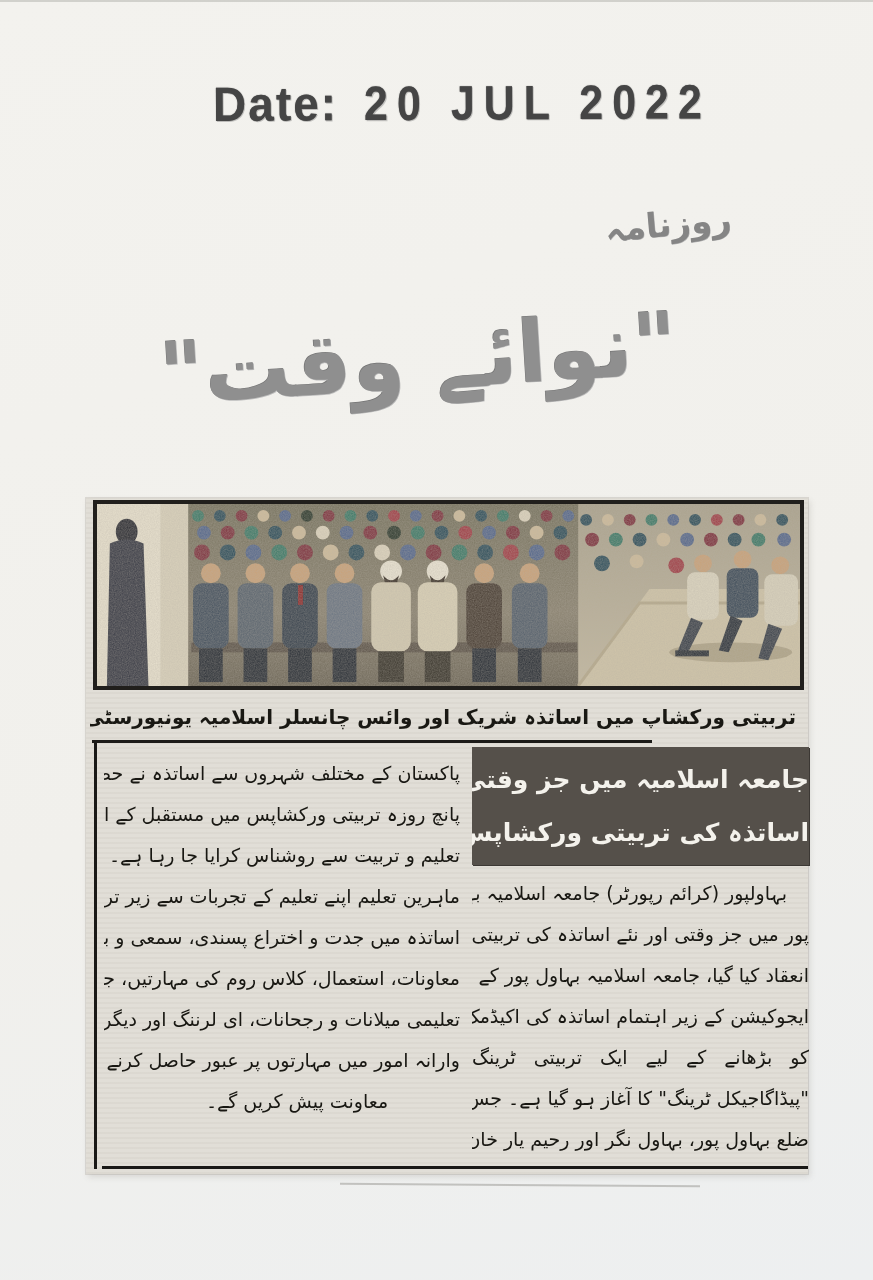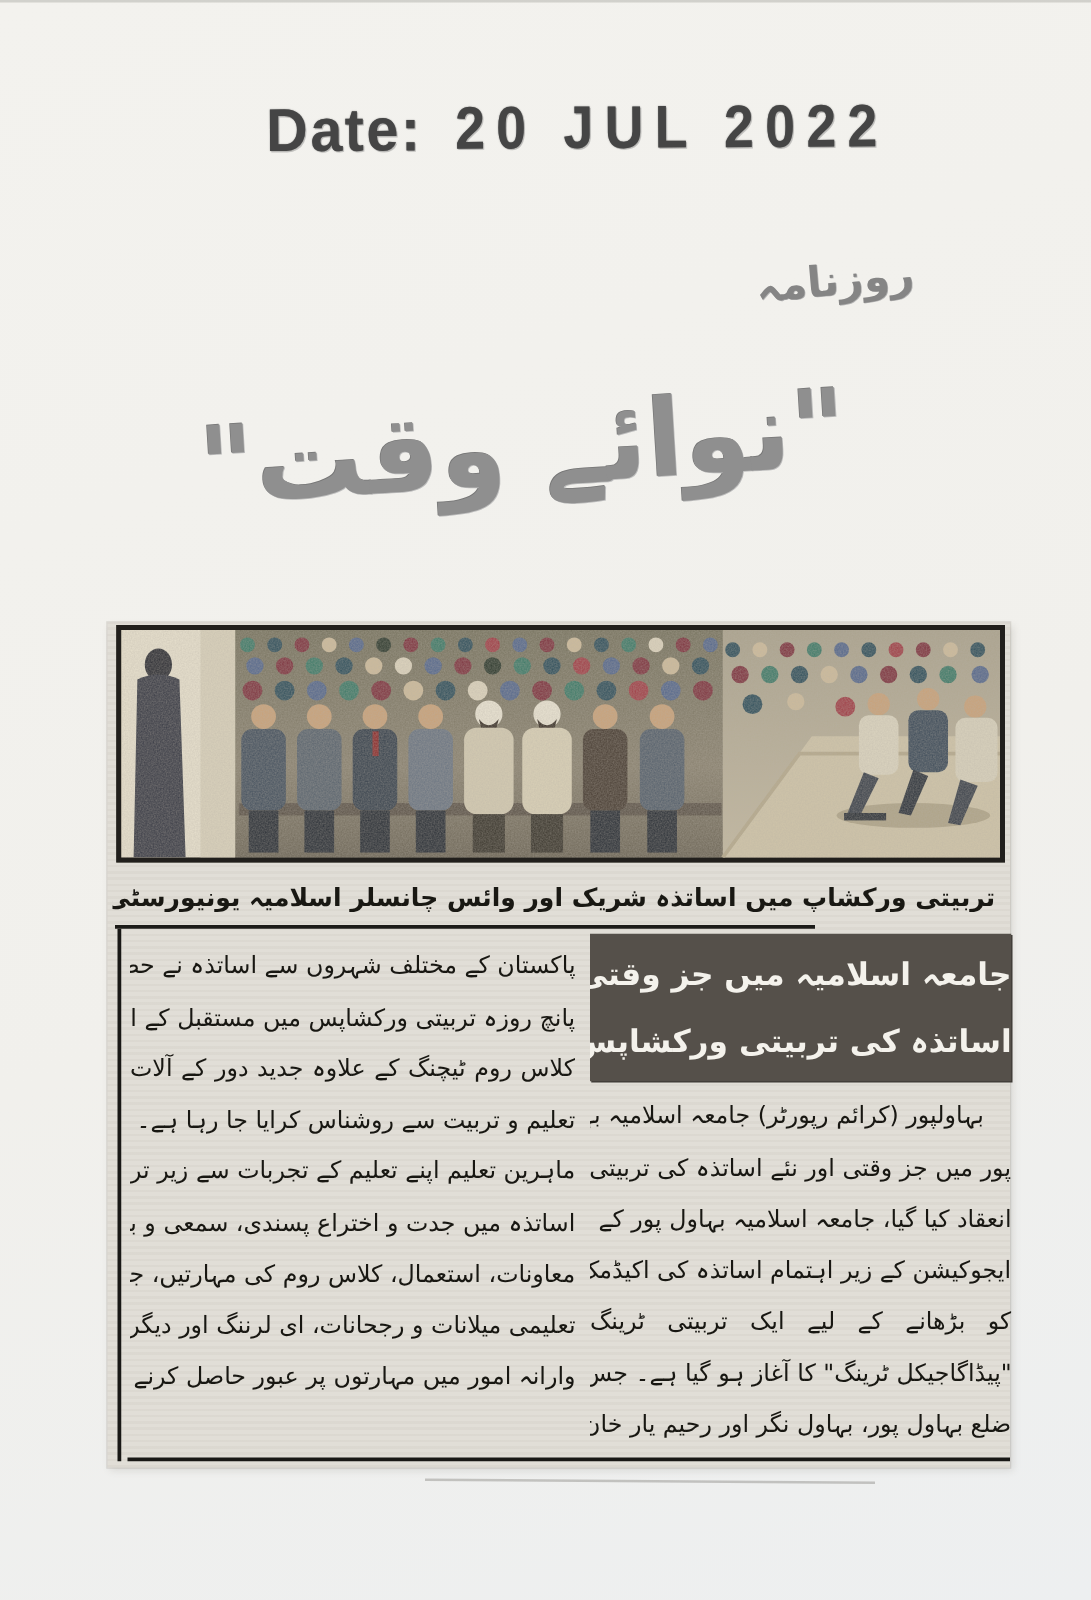--- a/index.html
+++ b/index.html
@@ -270,27 +270,27 @@
     <div class="caption urdu" dir="rtl">تربیتی ورکشاپ میں اساتذہ شریک اور وائس چانسلر اسلامیہ یونیورسٹی بھی موجود ہیں</div>
     <div class="caption-rule"></div>
 
     <div class="lower">
       <div class="columns">
 
         <div class="col left-col">
           <div class="body-lines">
               <div class="bline urdu" dir="rtl">پاکستان کے مختلف شہروں سے اساتذہ نے حصہ لیا۔</div>
               <div class="bline urdu" dir="rtl">پانچ روزہ تربیتی ورکشاپس میں مستقبل کے اساتذہ کو</div>
-              <div class="bline urdu" dir="rtl">کلاس روم ٹیچنگ کے علاوہ جدید دور کے آلات</div>
               <div class="bline urdu" dir="rtl">تعلیم و تربیت سے روشناس کرایا جا رہا ہے۔ اس میں</div>
               <div class="bline urdu" dir="rtl">ماہرین تعلیم اپنے تعلیم کے تجربات سے زیر تربیت</div>
               <div class="bline urdu" dir="rtl">اساتذہ میں جدت و اختراع پسندی، سمعی و بصری</div>
               <div class="bline urdu" dir="rtl">معاونات، استعمال، کلاس روم کی مہارتیں، جدید</div>
               <div class="bline urdu" dir="rtl">تعلیمی میلانات و رجحانات، ای لرننگ اور دیگر پیشہ</div>
               <div class="bline urdu" dir="rtl">وارانہ امور میں مہارتوں پر عبور حاصل کرنے کی</div>
+              <div class="bline urdu" dir="rtl">معاونت پیش کریں گے۔</div>
             </div>
         </div>
 
         <div class="col right-col">
           <div class="headline-box">
             <div class="hline urdu" dir="rtl">جامعہ اسلامیہ میں جز وقتی اور نئے</div>
             <div class="hline urdu" dir="rtl">اساتذہ کی تربیتی ورکشاپس</div>
           </div>
           <div class="body-lines">
               <div class="bline urdu" dir="rtl">بہاولپور (کرائم رپورٹر) جامعہ اسلامیہ بہاول</div>

